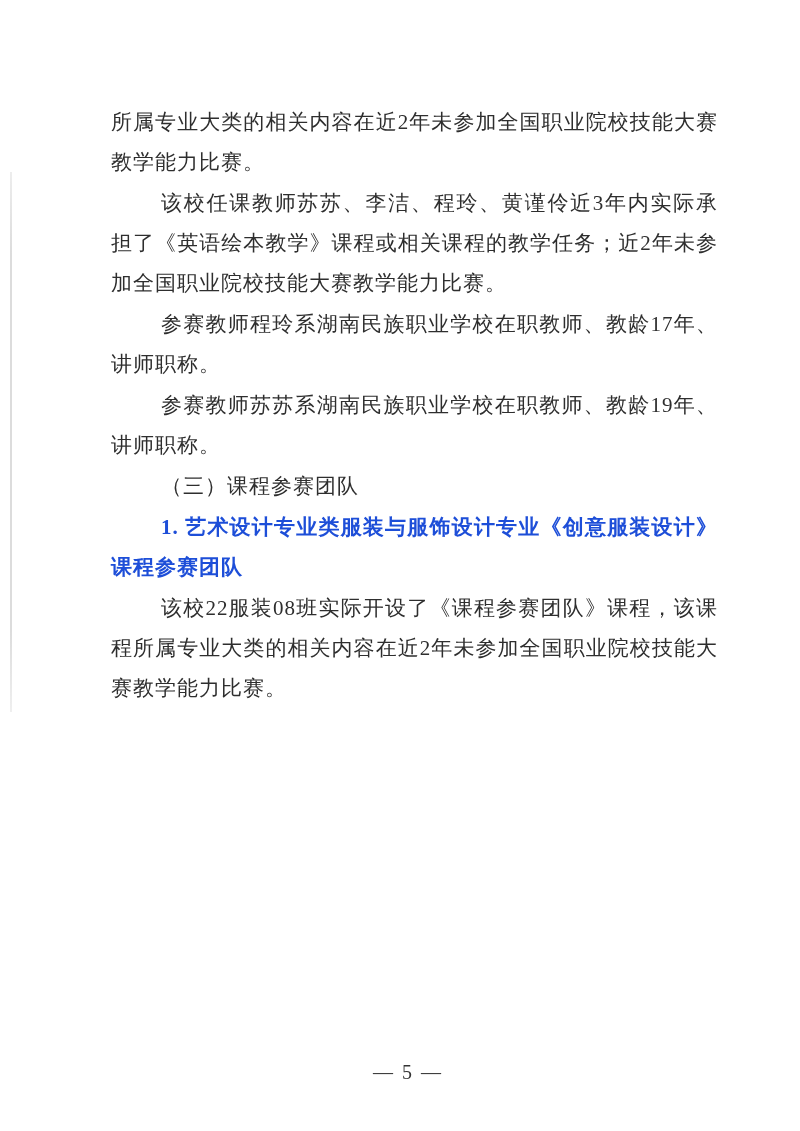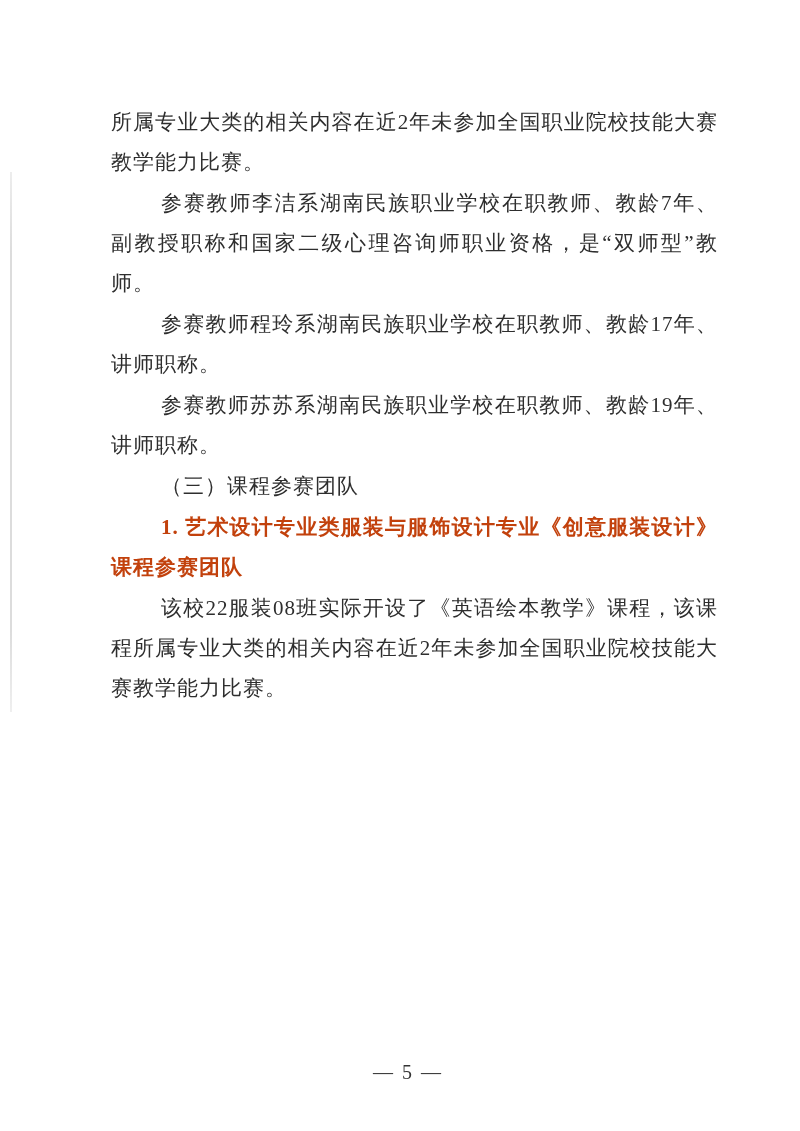--- a/index.html
+++ b/index.html
@@ -40,21 +40,21 @@
   .content p {
     margin: 0 0 1px 0;
     text-indent: 50px;
     word-break: break-all;
   }
   .content p.no-indent {
     text-indent: 0;
   }
   .content p.bold-heading {
     font-weight: bold;
-    color: #c2410c;
+    color: #1d4ed8;
   }
   .footer {
     position: absolute;
     left: 0;
     top: 1052px;
     width: 100%;
     text-align: center;
     color: #333333;
     font-size: 20px;
     line-height: 40px;
@@ -64,23 +64,23 @@
 </style>
 </head>
 <body>
 
 <div class="page">
 
   <div class="edge-artifact"></div>
 
   <div class="content">
     <p class="no-indent">所属专业大类的相关内容在近2年未参加全国职业院校技能大赛教学能力比赛。</p>
-    <p>参赛教师李洁系湖南民族职业学校在职教师、教龄7年、副教授职称和国家二级心理咨询师职业资格，是“双师型”教师。</p>
+    <p>该校任课教师苏苏、李洁、程玲、黄谨伶近3年内实际承担了《英语绘本教学》课程或相关课程的教学任务；近2年未参加全国职业院校技能大赛教学能力比赛。</p>
     <p>参赛教师程玲系湖南民族职业学校在职教师、教龄17年、讲师职称。</p>
     <p>参赛教师苏苏系湖南民族职业学校在职教师、教龄19年、讲师职称。</p>
     <p>（三）课程参赛团队</p>
     <p class="bold-heading">1. 艺术设计专业类服装与服饰设计专业《创意服装设计》课程参赛团队</p>
-    <p>该校22服装08班实际开设了《英语绘本教学》课程，该课程所属专业大类的相关内容在近2年未参加全国职业院校技能大赛教学能力比赛。</p>
+    <p>该校22服装08班实际开设了《课程参赛团队》课程，该课程所属专业大类的相关内容在近2年未参加全国职业院校技能大赛教学能力比赛。</p>
   </div>
 
   <div class="footer">— 5 —</div>
 
 </div>
 
 </body></html>

